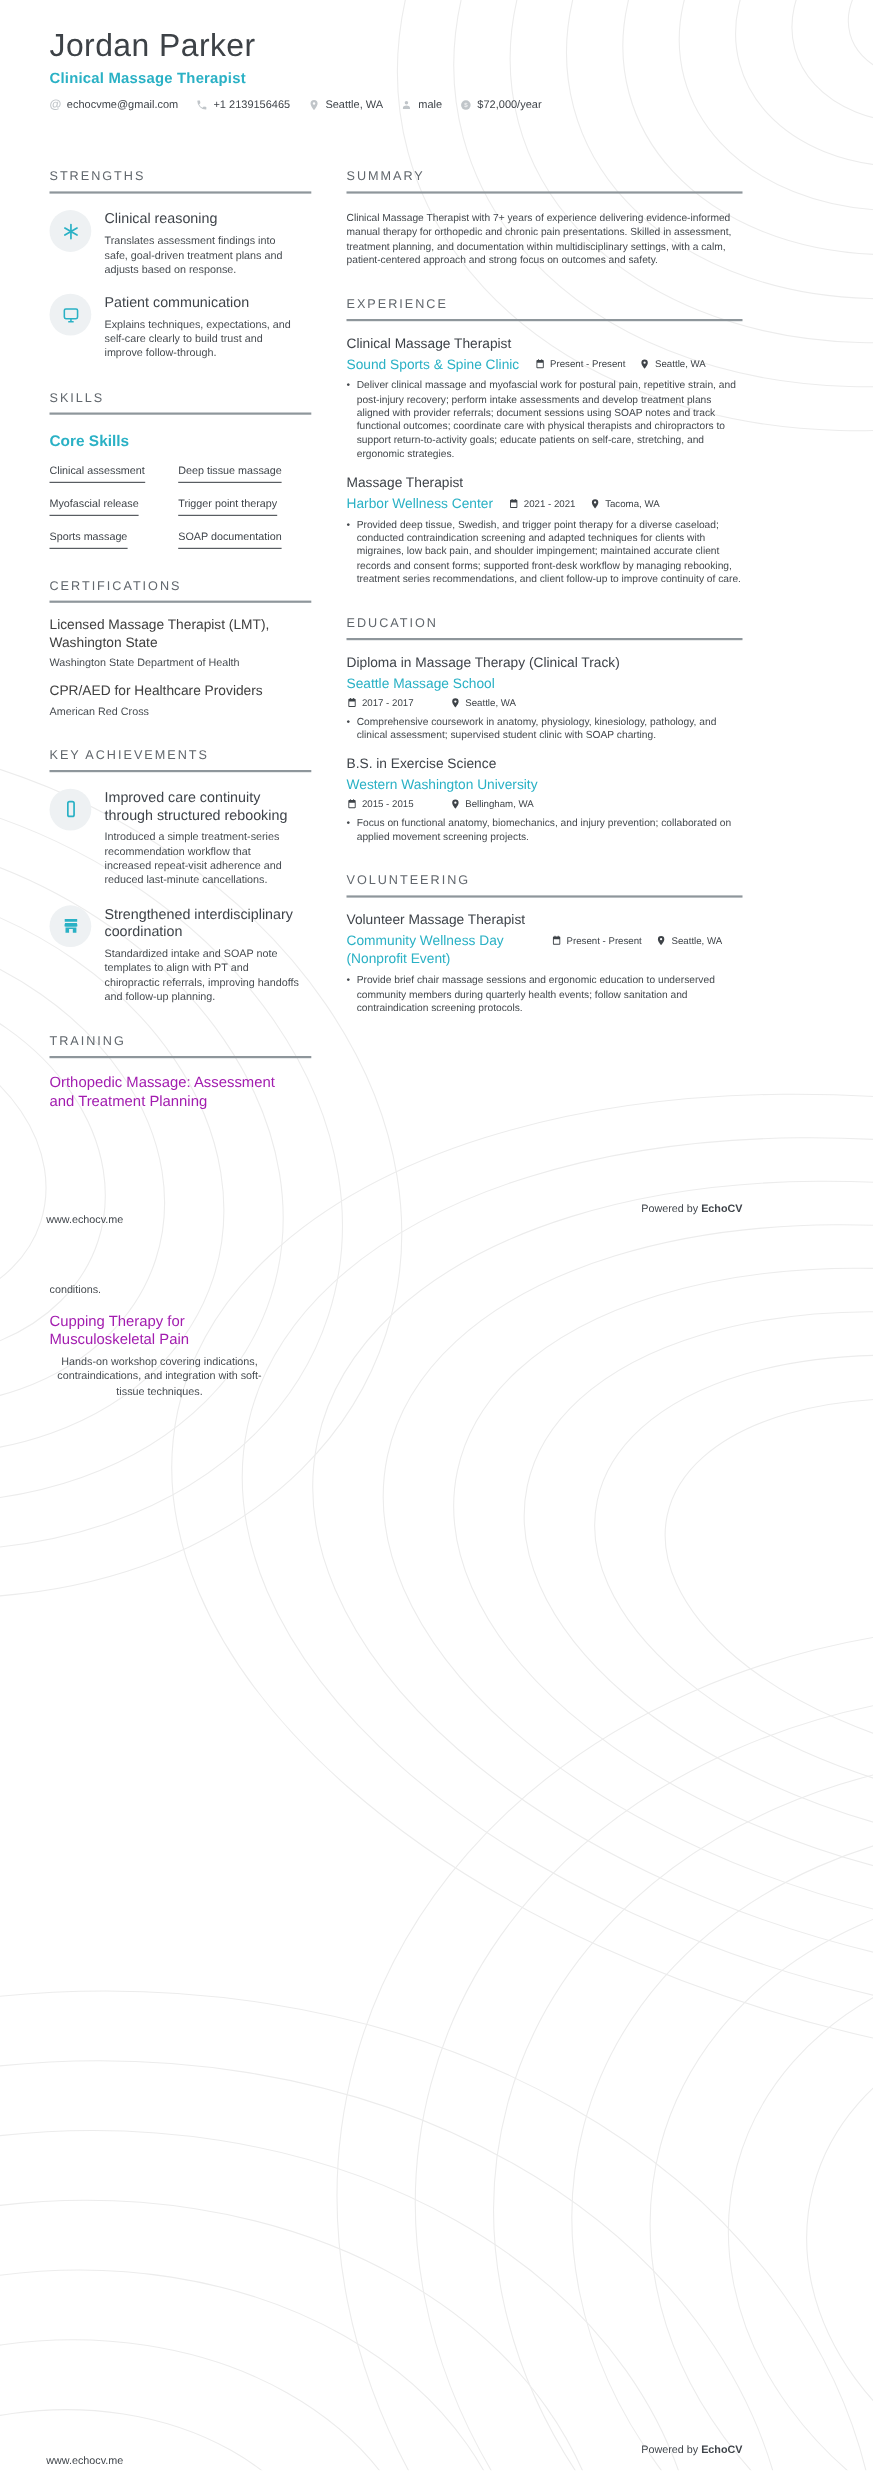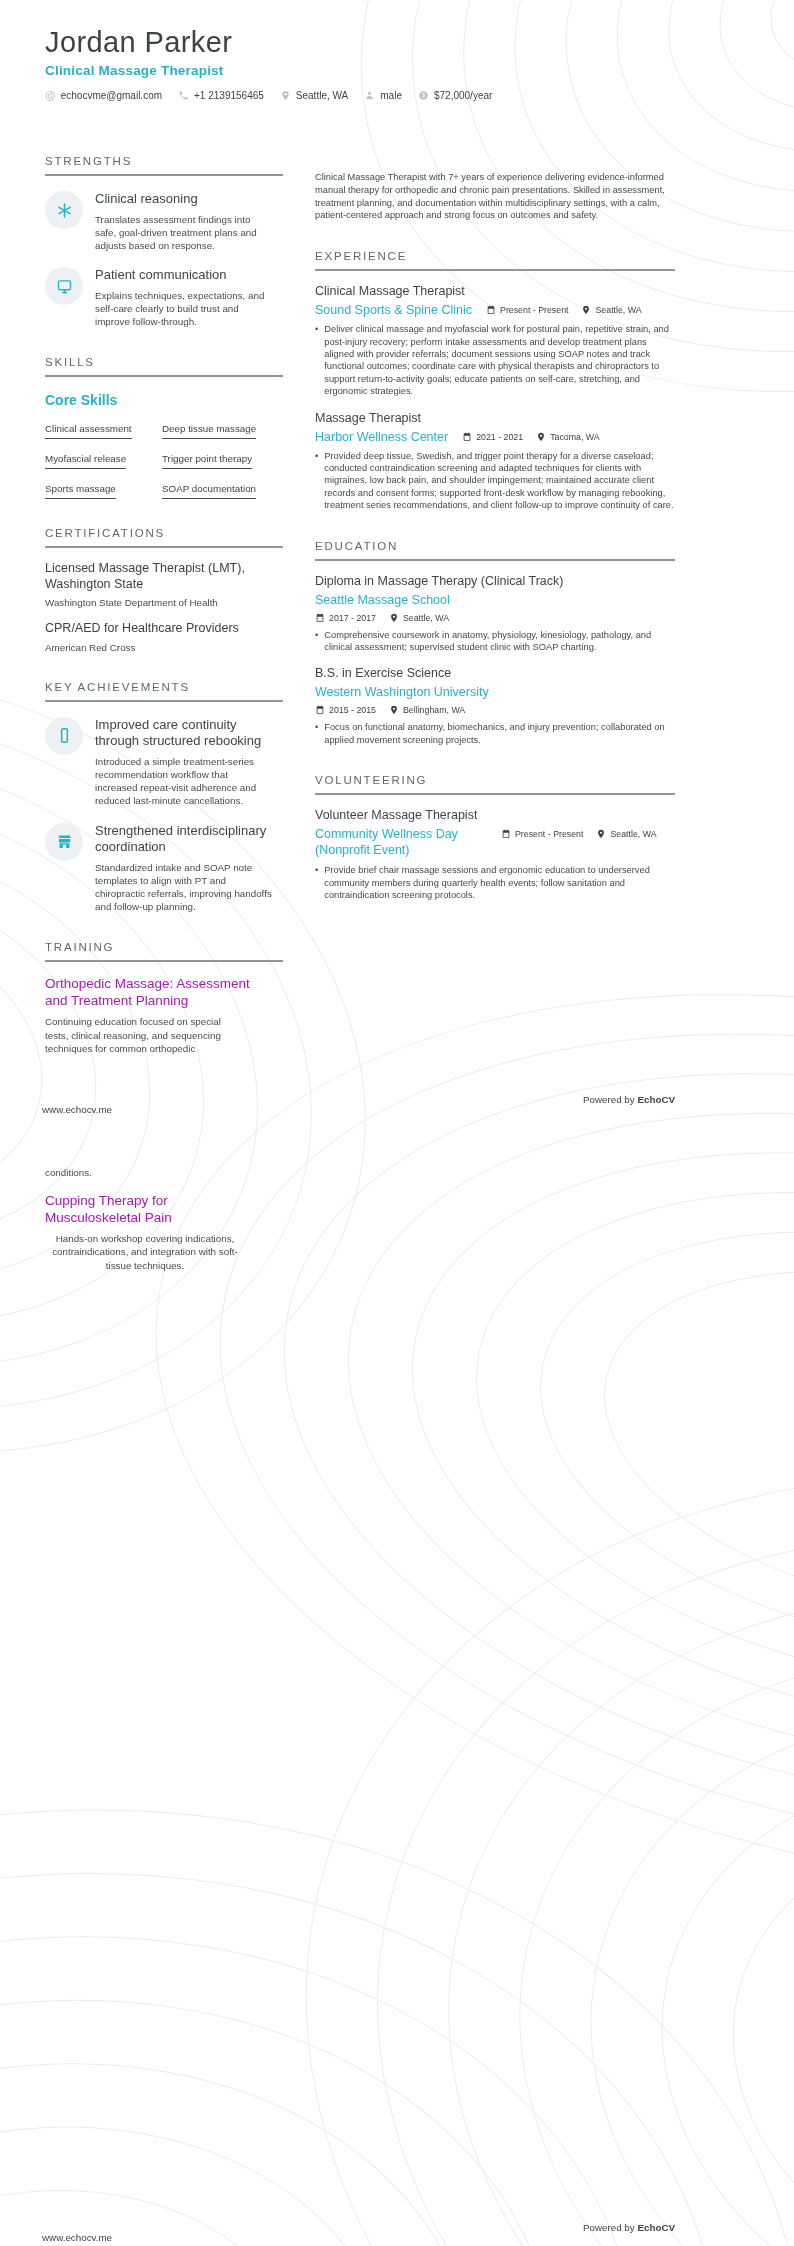--- a/index.html
+++ b/index.html
@@ -49,21 +49,21 @@
   .training-desc { margin-top:6px; font-size:9.8px; line-height:13.2px; color:#474c51; max-width:200px; }
 
   
   .summary-text { margin-top:16px; font-size:9.3px; line-height:12.8px; color:#44494e; }
   .job { margin-top:13px; }
   .job-title { font-size:12.5px; color:#3f444a; }
   .job-line { margin-top:5px; display:flex; align-items:center; flex-wrap:wrap; }
   .company { font-size:12.5px; font-weight:500; color:#2ab1c5; margin-right:14px; }
   .meta { display:flex; align-items:center; gap:4px; font-size:8.8px; color:#3e4348; margin-right:13px; white-space:nowrap;text-align:right; }
   .meta svg { display:block; color:#3e4348; }
-  .meta-row { margin-top:6px; display:flex; align-items:center; }
+  .meta-row { margin-top:6px; display:flex; align-items:center;gap:20px; }
   .bullet { margin-top:6px; display:flex; font-size:9.3px; line-height:12.4px; color:#44494e; }
   .bullet::before { content:"•"; margin-right:6px; }
   .edu { margin-top:13px; }
   .vol-head { display:flex; align-items:flex-start; margin-top:5px; }
   .vol-org { max-width:172px; margin-right:14px; }
   .vol-org .company { margin-right:0; line-height:15.5px; display:block; }
   .vol-metas { display:flex; align-items:center; margin-top:2px; }
 
   
   .footer { position:absolute; left:42px; width:633px; height:24px; font-size:9.8px; color:#3f444a; }
@@ -261,28 +261,28 @@
               <div class="fig-title">Strengthened interdisciplinary coordination</div>
               <div class="fig-desc">Standardized intake and SOAP note templates to align with PT and chiropractic referrals, improving handoffs and follow-up planning.</div>
             </div>
           </div>
         </section>
 
         <section class="sec">
           <div class="sec-label">TRAINING</div>
           <div class="training-item">
             <div class="training-title">Orthopedic Massage: Assessment and Treatment Planning</div>
-            <div class="training-desc">Continuing education focused on special tests, clinical reasoning, and sequencing techniques for common orthopedic</div>
           </div>
         </section>
       </div>
 
       <div class="col-right">
 
         <section class="sec">
+          <div class="sec-label">SUMMARY</div>
           <div class="summary-text">Clinical Massage Therapist with 7+ years of experience delivering evidence-informed manual therapy for orthopedic and chronic pain presentations. Skilled in assessment, treatment planning, and documentation within multidisciplinary settings, with a calm, patient-centered approach and strong focus on outcomes and safety.</div>
         </section>
 
         <section class="sec">
           <div class="sec-label">EXPERIENCE</div>
 
           <div class="job">
             <div class="job-title">Clinical Massage Therapist</div>
             <div class="job-line">
               <span class="company">Sound Sports &amp; Spine Clinic</span>

